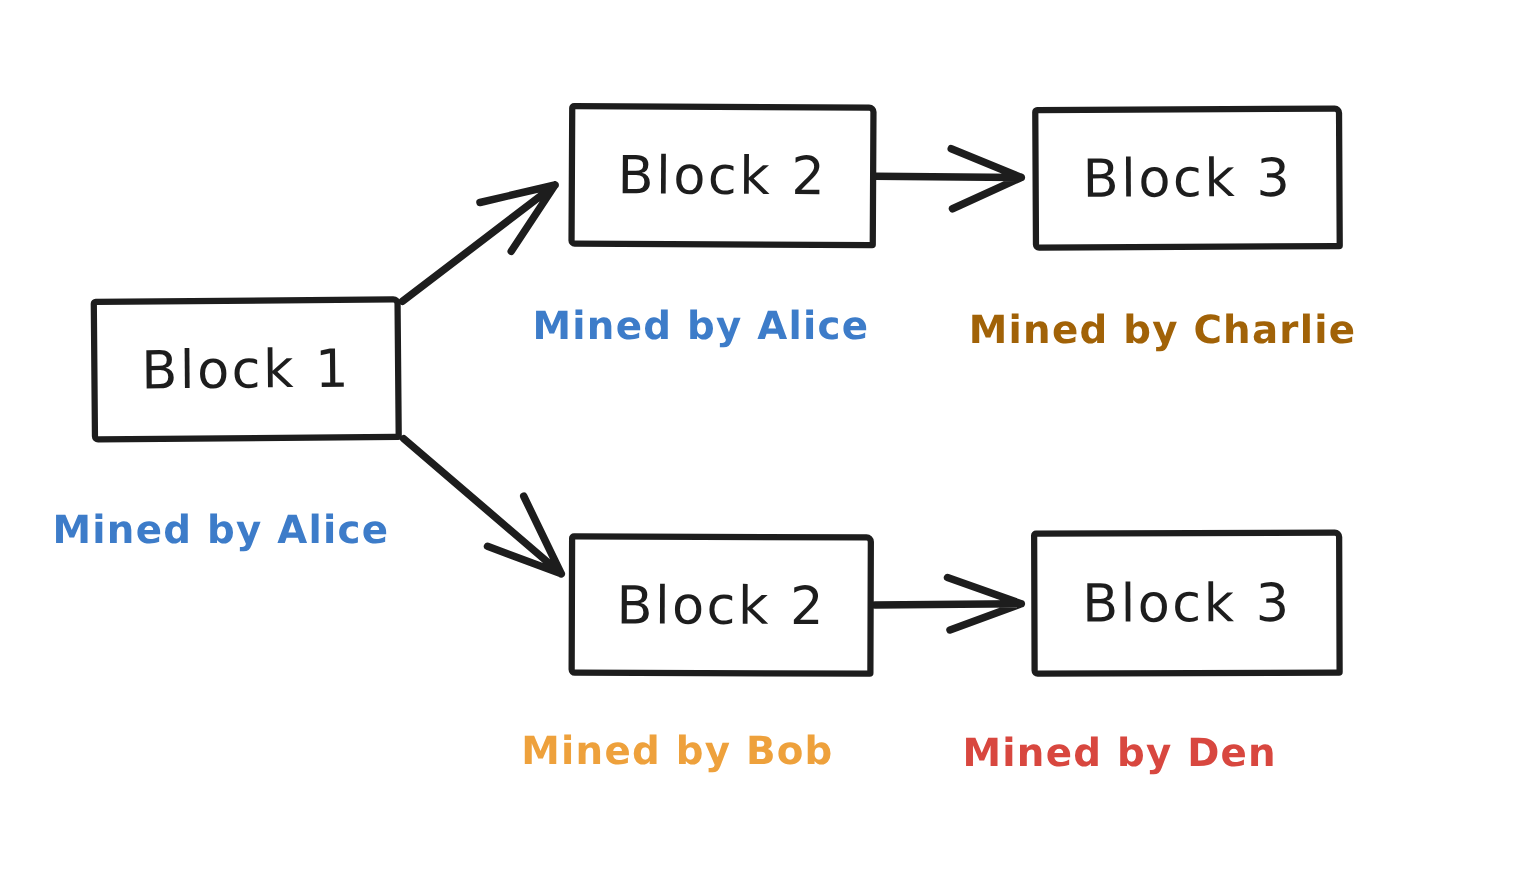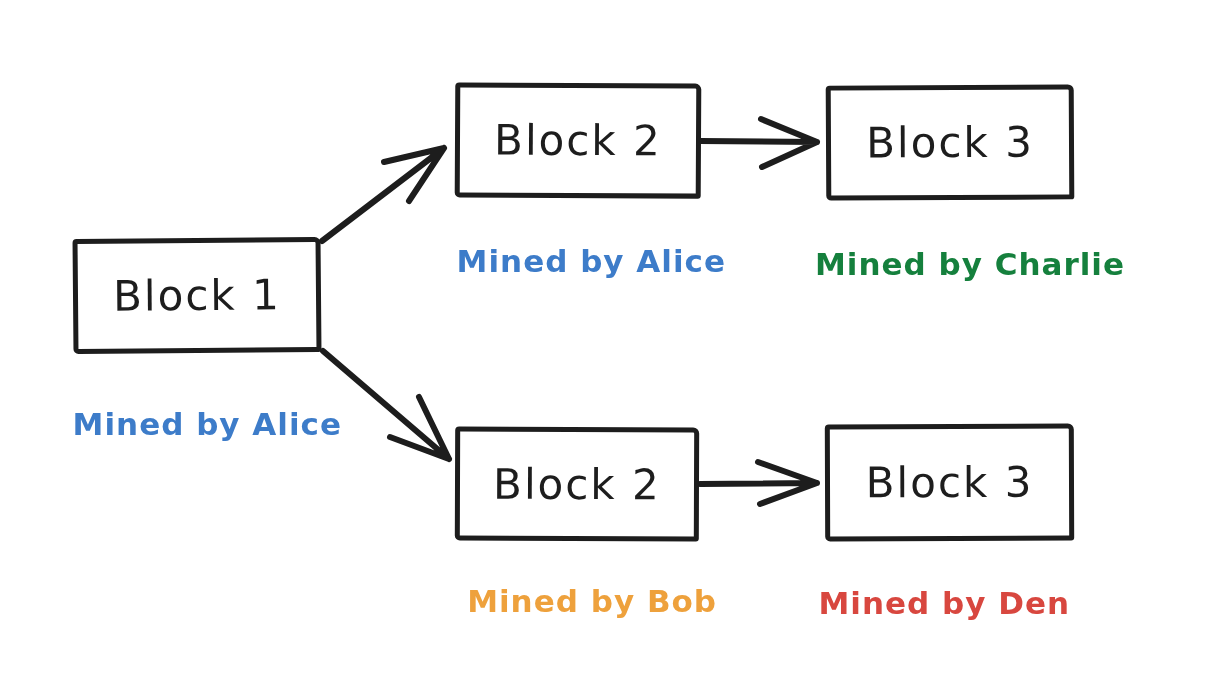--- a/index.html
+++ b/index.html
@@ -45,21 +45,21 @@
     font-weight: 500;
     letter-spacing: 2px;
     color: #1d1d1d;
     white-space: nowrap;
   }
   .miner-label {
     position: absolute;
     font-size: 31px;
     font-weight: 700;
     letter-spacing: 1px;
-    text-align: right;
+    text-align: left;
     white-space: nowrap;
   }
   
   #block1        { left: 73px;  top: 238px; width: 248px; height: 115px; transform: rotate(-0.5deg); }
   #block2-top    { left: 455px; top: 83px;  width: 246px; height: 115px; transform: rotate(0.3deg); }
   #block3-top    { left: 826px; top: 85px;  width: 248px; height: 115px; transform: rotate(-0.3deg); }
   #block2-bottom { left: 455px; top: 427px; width: 244px; height: 114px; transform: rotate(0.2deg); }
   #block3-bottom { left: 825px; top: 424px; width: 249px; height: 117px; transform: rotate(-0.2deg); }
   
   #miner-block1        { left: 42px;  top: 406px; width: 300px; }
@@ -91,17 +91,17 @@
   </div>
   <div class="block" id="block2-bottom">
     <span class="block-title">Block 2</span>
   </div>
   <div class="block" id="block3-bottom">
     <span class="block-title">Block 3</span>
   </div>
 
   <div class="miner-label" id="miner-block1" style="color: rgb(61, 124, 201);">Mined by Alice</div>
   <div class="miner-label" id="miner-block2-top" style="color: rgb(61, 124, 201);">Mined by Alice</div>
-  <div class="miner-label" id="miner-block3-top" style="color: #15803d;">Mined by Charlie</div>
+  <div class="miner-label" id="miner-block3-top" style="color: #a16207;">Mined by Charlie</div>
   <div class="miner-label" id="miner-block3-bottom" style="color: rgb(216, 71, 63);">Mined by Den</div>
   <div class="miner-label" id="miner-block2-bottom" style="color: rgb(238, 161, 60);">Mined by Bob</div>
 
 </div>
 
 </body></html>

